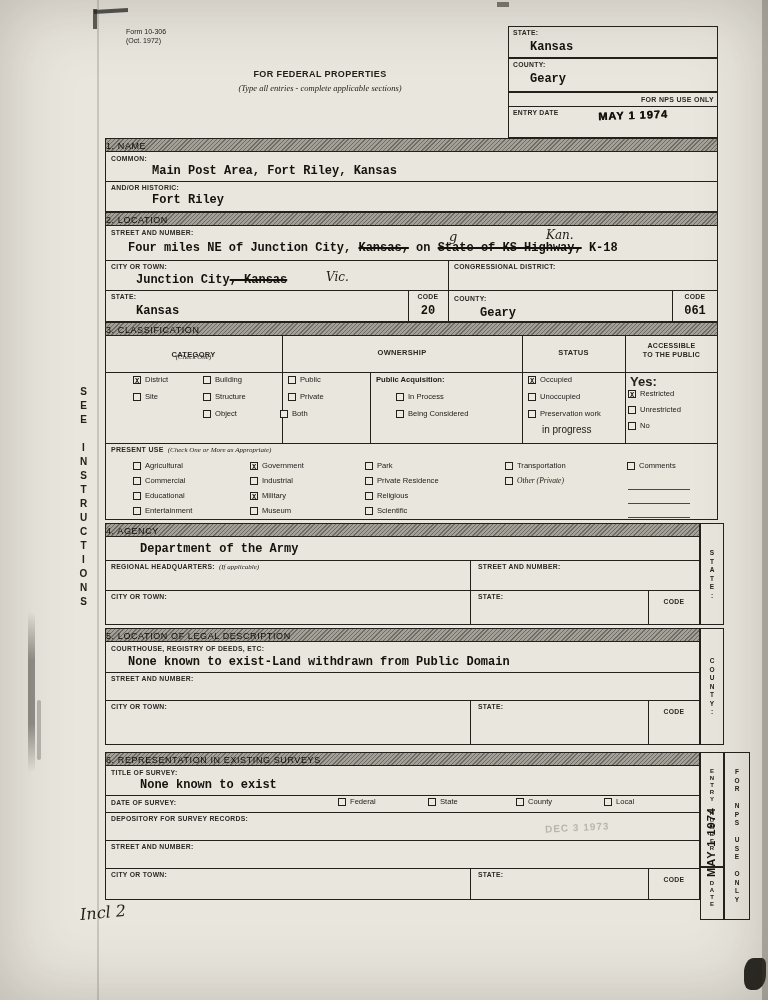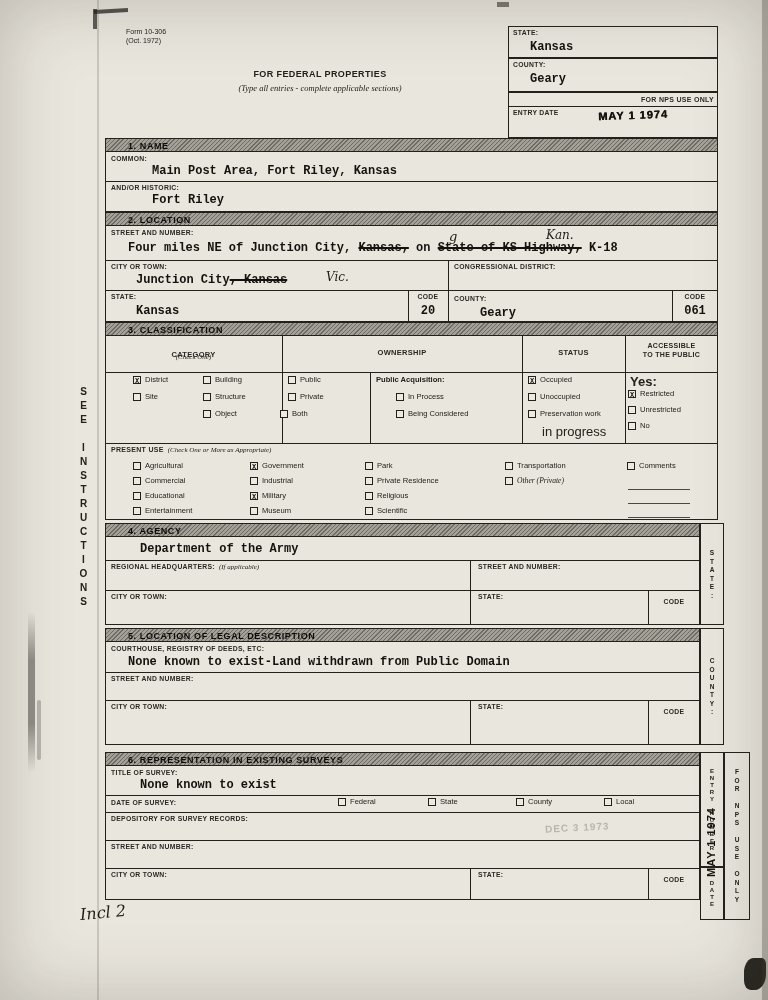--- a/index.html
+++ b/index.html
@@ -5,21 +5,21 @@
   *{box-sizing:border-box}
   html,body{margin:0;padding:0;background:#c8c5bd}
   .sheet{position:relative;width:768px;height:1000px;margin:0 auto;background:#e9e6de;overflow:hidden;
          box-shadow:inset 0 0 70px rgba(70,64,52,.28);font-family:"Liberation Sans",sans-serif;color:#23211c}
   .abs{position:absolute}
   .center{text-align:center}
   .lbl{font-size:6.8px;font-weight:700;letter-spacing:.3px;white-space:nowrap;color:#2a2822}
   .note{font-family:"Liberation Serif",serif;font-style:italic;font-weight:400}
   .val{font-family:"Liberation Mono","DejaVu Sans Mono",monospace;font-size:12px;font-weight:700;color:#14120d;white-space:nowrap}
   .bar{border:1px solid #23211c;background:#8f8c84 repeating-linear-gradient(135deg,rgba(35,33,28,.30) 0 1px,rgba(215,212,203,.28) 1px 3px);
-       font-size:9px;font-weight:700;letter-spacing:.6px;color:#0c0b09;padding-top:2px;padding-left:22px}
+       font-size:9px;font-weight:400;letter-spacing:.6px;color:#0c0b09;padding-top:2px;padding-left:0}
   .bx{border:1px solid #23211c}
   .hl{position:absolute;height:1px;background:#23211c}
   .vl{position:absolute;width:1px;background:#23211c}
   .ck{position:absolute;display:flex;align-items:center;gap:4px;white-space:nowrap}
   .cb{display:inline-block;width:8px;height:8px;border:1px solid #23211c;font:700 7px/8px "DejaVu Sans Mono",monospace;
       text-align:center;color:#0e0d0a;background:#edeae2;flex:0 0 auto}
   .ckl{font-size:7.6px;color:#1d1b16}
   .st{text-decoration:line-through;text-decoration-thickness:1.5px}
   .hand{font-family:"DejaVu Serif",serif;font-style:italic;color:#1f1d17}
   .stamp{font-weight:700;color:#16140e;letter-spacing:1px;white-space:nowrap}
@@ -165,21 +165,21 @@
       <span class="ckl">Occupied</span>
     </span>
   <span class="ck" style="left:528px;top:392px">
       <span class="cb"></span>
       <span class="ckl">Unoccupied</span>
     </span>
   <span class="ck" style="left:528px;top:409px">
       <span class="cb"></span>
       <span class="ckl">Preservation work</span>
     </span>
-  <div class="abs" style="left:542px;top:424px;font-size:13px">in progress</div>
+  <div class="abs" style="left:542px;top:424px;font-size:10px">in progress</div>
 
   <div class="abs" style="left:630px;top:374px;font-size:13px;font-weight:700">Yes:</div>
   <span class="ck" style="left:628px;top:389px">
       <span class="cb">X</span>
       <span class="ckl">Restricted</span>
     </span>
   <span class="ck" style="left:628px;top:405px">
       <span class="cb"></span>
       <span class="ckl">Unrestricted</span>
     </span>

